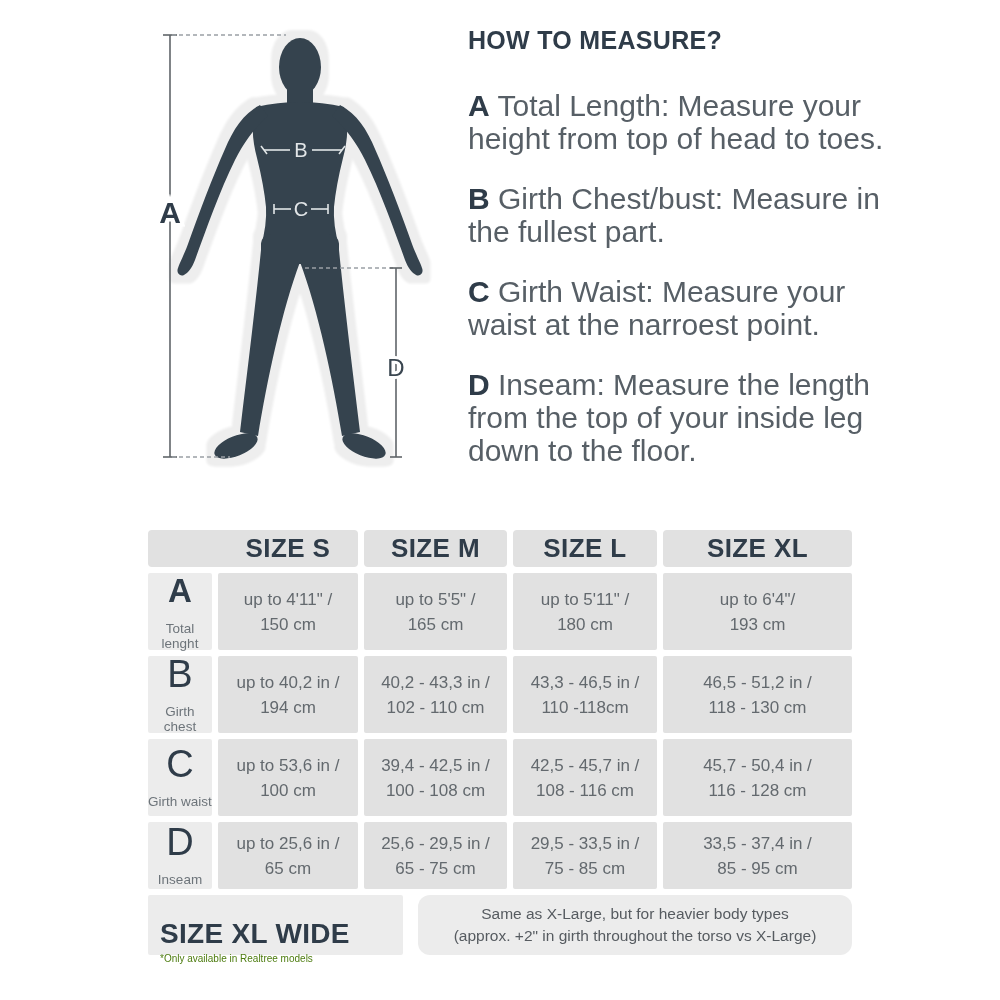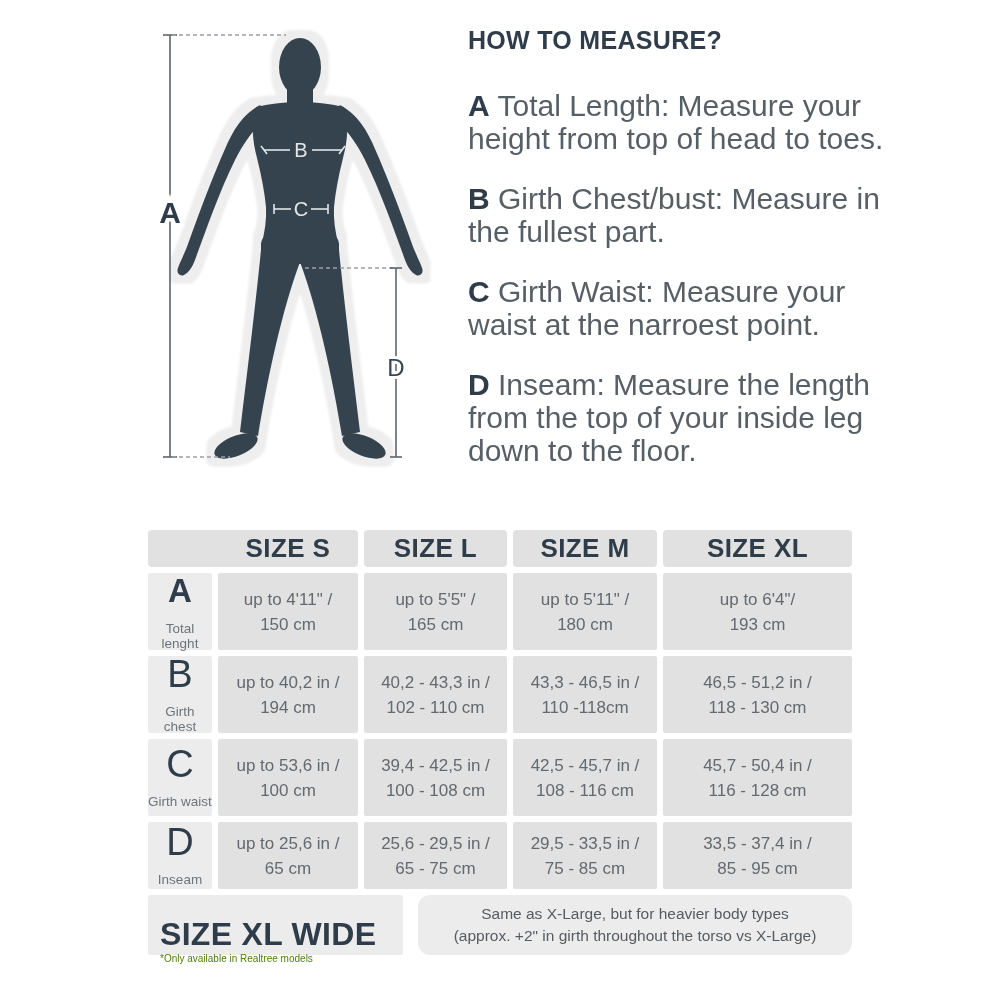--- a/index.html
+++ b/index.html
@@ -27,21 +27,21 @@
   .letter{color:#2F3C49;font-size:38px;font-weight:400;line-height:36px;}
   .letter-bold{font-weight:bold;font-size:33px;}
   .sub{color:#6d747a;font-size:13.5px;line-height:15px;margin-top:12px;}
   .cell{background:#E1E1E1;border-radius:2px;display:flex;flex-direction:column;align-items:center;justify-content:center;
         color:#63696e;font-size:17px;line-height:25px;text-align:center;}
   .cell span{display:block;white-space:nowrap;}
 
   .xlwide{position:absolute;left:148px;top:895px;width:704px;display:flex;gap:15px;}
   .xlwide .left{width:255px;height:60px;background:#ECECEC;border-radius:2px;
      display:flex;flex-direction:column;justify-content:center;padding-left:12px;box-sizing:border-box;}
-  .xlwide .left .big{font-size:32px;font-weight:bold;color:#2F3C49;line-height:32px;letter-spacing:.3px;white-space:nowrap;margin-top:36px;}
+  .xlwide .left .big{font-size:28px;font-weight:bold;color:#2F3C49;line-height:32px;letter-spacing:.3px;white-space:nowrap;margin-top:36px;}
   .xlwide .left .note{font-size:10px;color:#4d7c0f;line-height:18px;white-space:nowrap;}
   .xlwide .right{width:434px;height:60px;background:#ECECEC;border-radius:12px;
      display:flex;flex-direction:column;justify-content:center;align-items:center;
      color:#565b60;font-size:15.5px;line-height:22px;}
   .xlwide .right span{display:block;white-space:nowrap;}
 </style>
 </head>
 <body>
 
 <div class="page">
@@ -131,22 +131,22 @@
       <span class="pline"><b>D</b> <span>Inseam: Measure the length</span></span>
       <span class="pline">from the top of your inside leg</span>
       <span class="pline">down to the floor.</span>
     </p>
   </div>
 
   <div class="size-table">
     <div class="th th-first">
         <span>SIZE S</span>
       </div>
+    <div class="th">SIZE M</div>
     <div class="th">SIZE L</div>
-    <div class="th">SIZE M</div>
     <div class="th">SIZE XL</div>
 
     <div class="lab">
       <div class="letter letter-bold">A</div>
       <div class="sub">Total lenght</div>
     </div>
     <div class="cell">
         <span>up to 4'11" /</span>
         <span>150 cm</span>
       </div>

